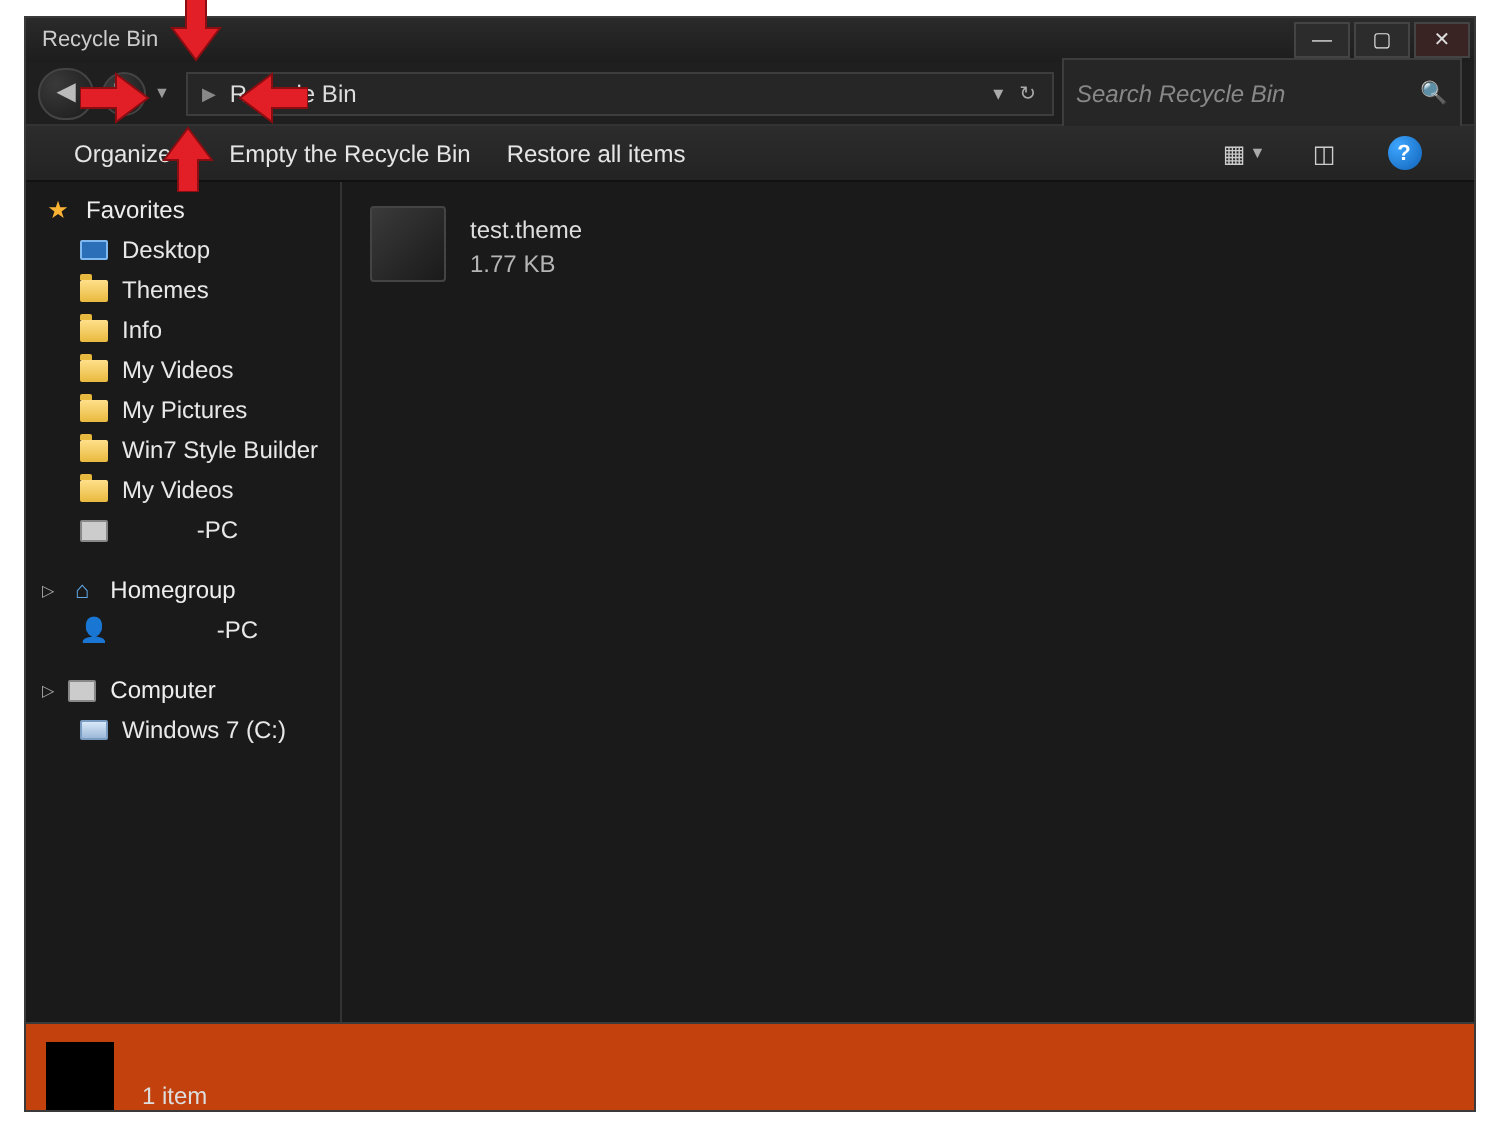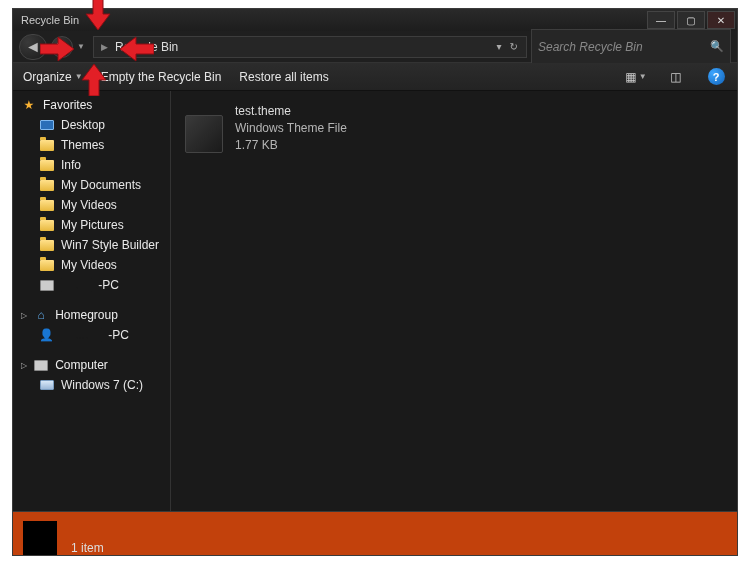--- a/index.html
+++ b/index.html
@@ -14,21 +14,21 @@
   .navbtn { width: 28px; height: 26px; border-radius: 13px; background: radial-gradient(circle at 30% 30%, #3a3a3a, #1a1a1a); border: 1px solid #444; display: flex; align-items: center; justify-content: center; color: #bbb; cursor: pointer; }
   .navbtn.fwd { width: 22px; height: 22px; border-radius: 11px; }
   .dd { width: 12px; color: #999; font-size: 8px; cursor: pointer; }
   .addrbar { flex: 1; height: 22px; background: #262626; border: 1px solid #3d3d3d; display: flex; align-items: center; color: #ddd; font-size: 12px; padding: 0 4px; }
   .addrbar .seg { padding: 0 4px; }
   .addrbar .chev { color: #888; font-size: 9px; padding: 0 3px; }
   .addrbar .spacer { flex: 1; }
   .addrbar .btn { color: #aaa; font-size: 10px; padding: 0 4px; cursor: pointer; }
   .searchbox { width: 200px; height: 36px; background: #262626; border: 1px solid #3d3d3d; display: flex; align-items: center; padding: 0 6px; color: #888; font-size: 12px; font-style: italic; }
   .searchbox .mag { margin-left: auto; color: #aaa; font-size: 11px; font-style: normal; }
-  .toolbar { height: 28px; background: linear-gradient(#2c2c2c,#232323); border-bottom: 1px solid #111; display: flex; align-items: center; padding: 0 10px; color: #e5e5e5; font-size: 12px; gap: 18px; }
+  .toolbar { height: 28px; background: linear-gradient(#2c2c2c,#232323); border-bottom: 1px solid #111; display: flex; align-items: center; padding: 0 24px; color: #e5e5e5; font-size: 12px; gap: 18px; }
   .toolbar .tb { cursor: pointer; display: flex; align-items: center; gap: 3px; }
   .toolbar .spacer { flex: 1; }
   .toolbar .iconbtn { width: 22px; height: 20px; display: flex; align-items: center; justify-content: center; cursor: pointer; color: #ccc; }
   .helpbtn { width: 17px; height: 17px; border-radius: 50%; background: radial-gradient(circle at 30% 30%, #3da6ff, #1162b8); color: #fff; font-size: 11px; font-weight: bold; display: flex; align-items: center; justify-content: center; }
   .body { flex: 1; display: flex; background: #1a1a1a; overflow: hidden; }
   .sidebar { width: 158px; background: #1a1a1a; border-right: 1px solid #333; padding: 4px 0; overflow: hidden; }
   .group { margin-bottom: 10px; }
   .grouphdr { display: flex; align-items: center; gap: 6px; padding: 3px 8px; color: #eee; font-size: 12px; cursor: pointer; }
   .grouphdr .tri { font-size: 8px; color: #aaa; }
   .item { display: flex; gap: 6px; padding: 3px 4px 3px 26px; color: #e8e8e8; font-size: 12px; white-space: nowrap; overflow: hidden; cursor: pointer; }
@@ -136,26 +136,20 @@
         <div class="item">
             <span class="ico">
               <span class="folder"></span>
             </span>
             <span>Info</span>
           </div>
         <div class="item">
             <span class="ico">
               <span class="folder"></span>
             </span>
-            <span>My Documents</span>
-          </div>
-        <div class="item">
-            <span class="ico">
-              <span class="folder"></span>
-            </span>
             <span>My Videos</span>
           </div>
         <div class="item">
             <span class="ico">
               <span class="folder"></span>
             </span>
             <span>My Pictures</span>
           </div>
         <div class="item">
             <span class="ico">
@@ -206,21 +200,20 @@
             <span>Windows 7 (C:)</span>
           </div>
       </div>
     </div>
 
     <div class="content">
       <div class="fileentry">
         <div class="thumb"></div>
         <div class="filelines">
           <div>test.theme</div>
-          <div class="muted">Windows Theme File</div>
           <div class="muted">1.77 KB</div>
         </div>
       </div>
     </div>
   </div>
 
   <div class="statusbar">
     <div class="sqthumb"></div>
     <span>1 item</span>
   </div>

